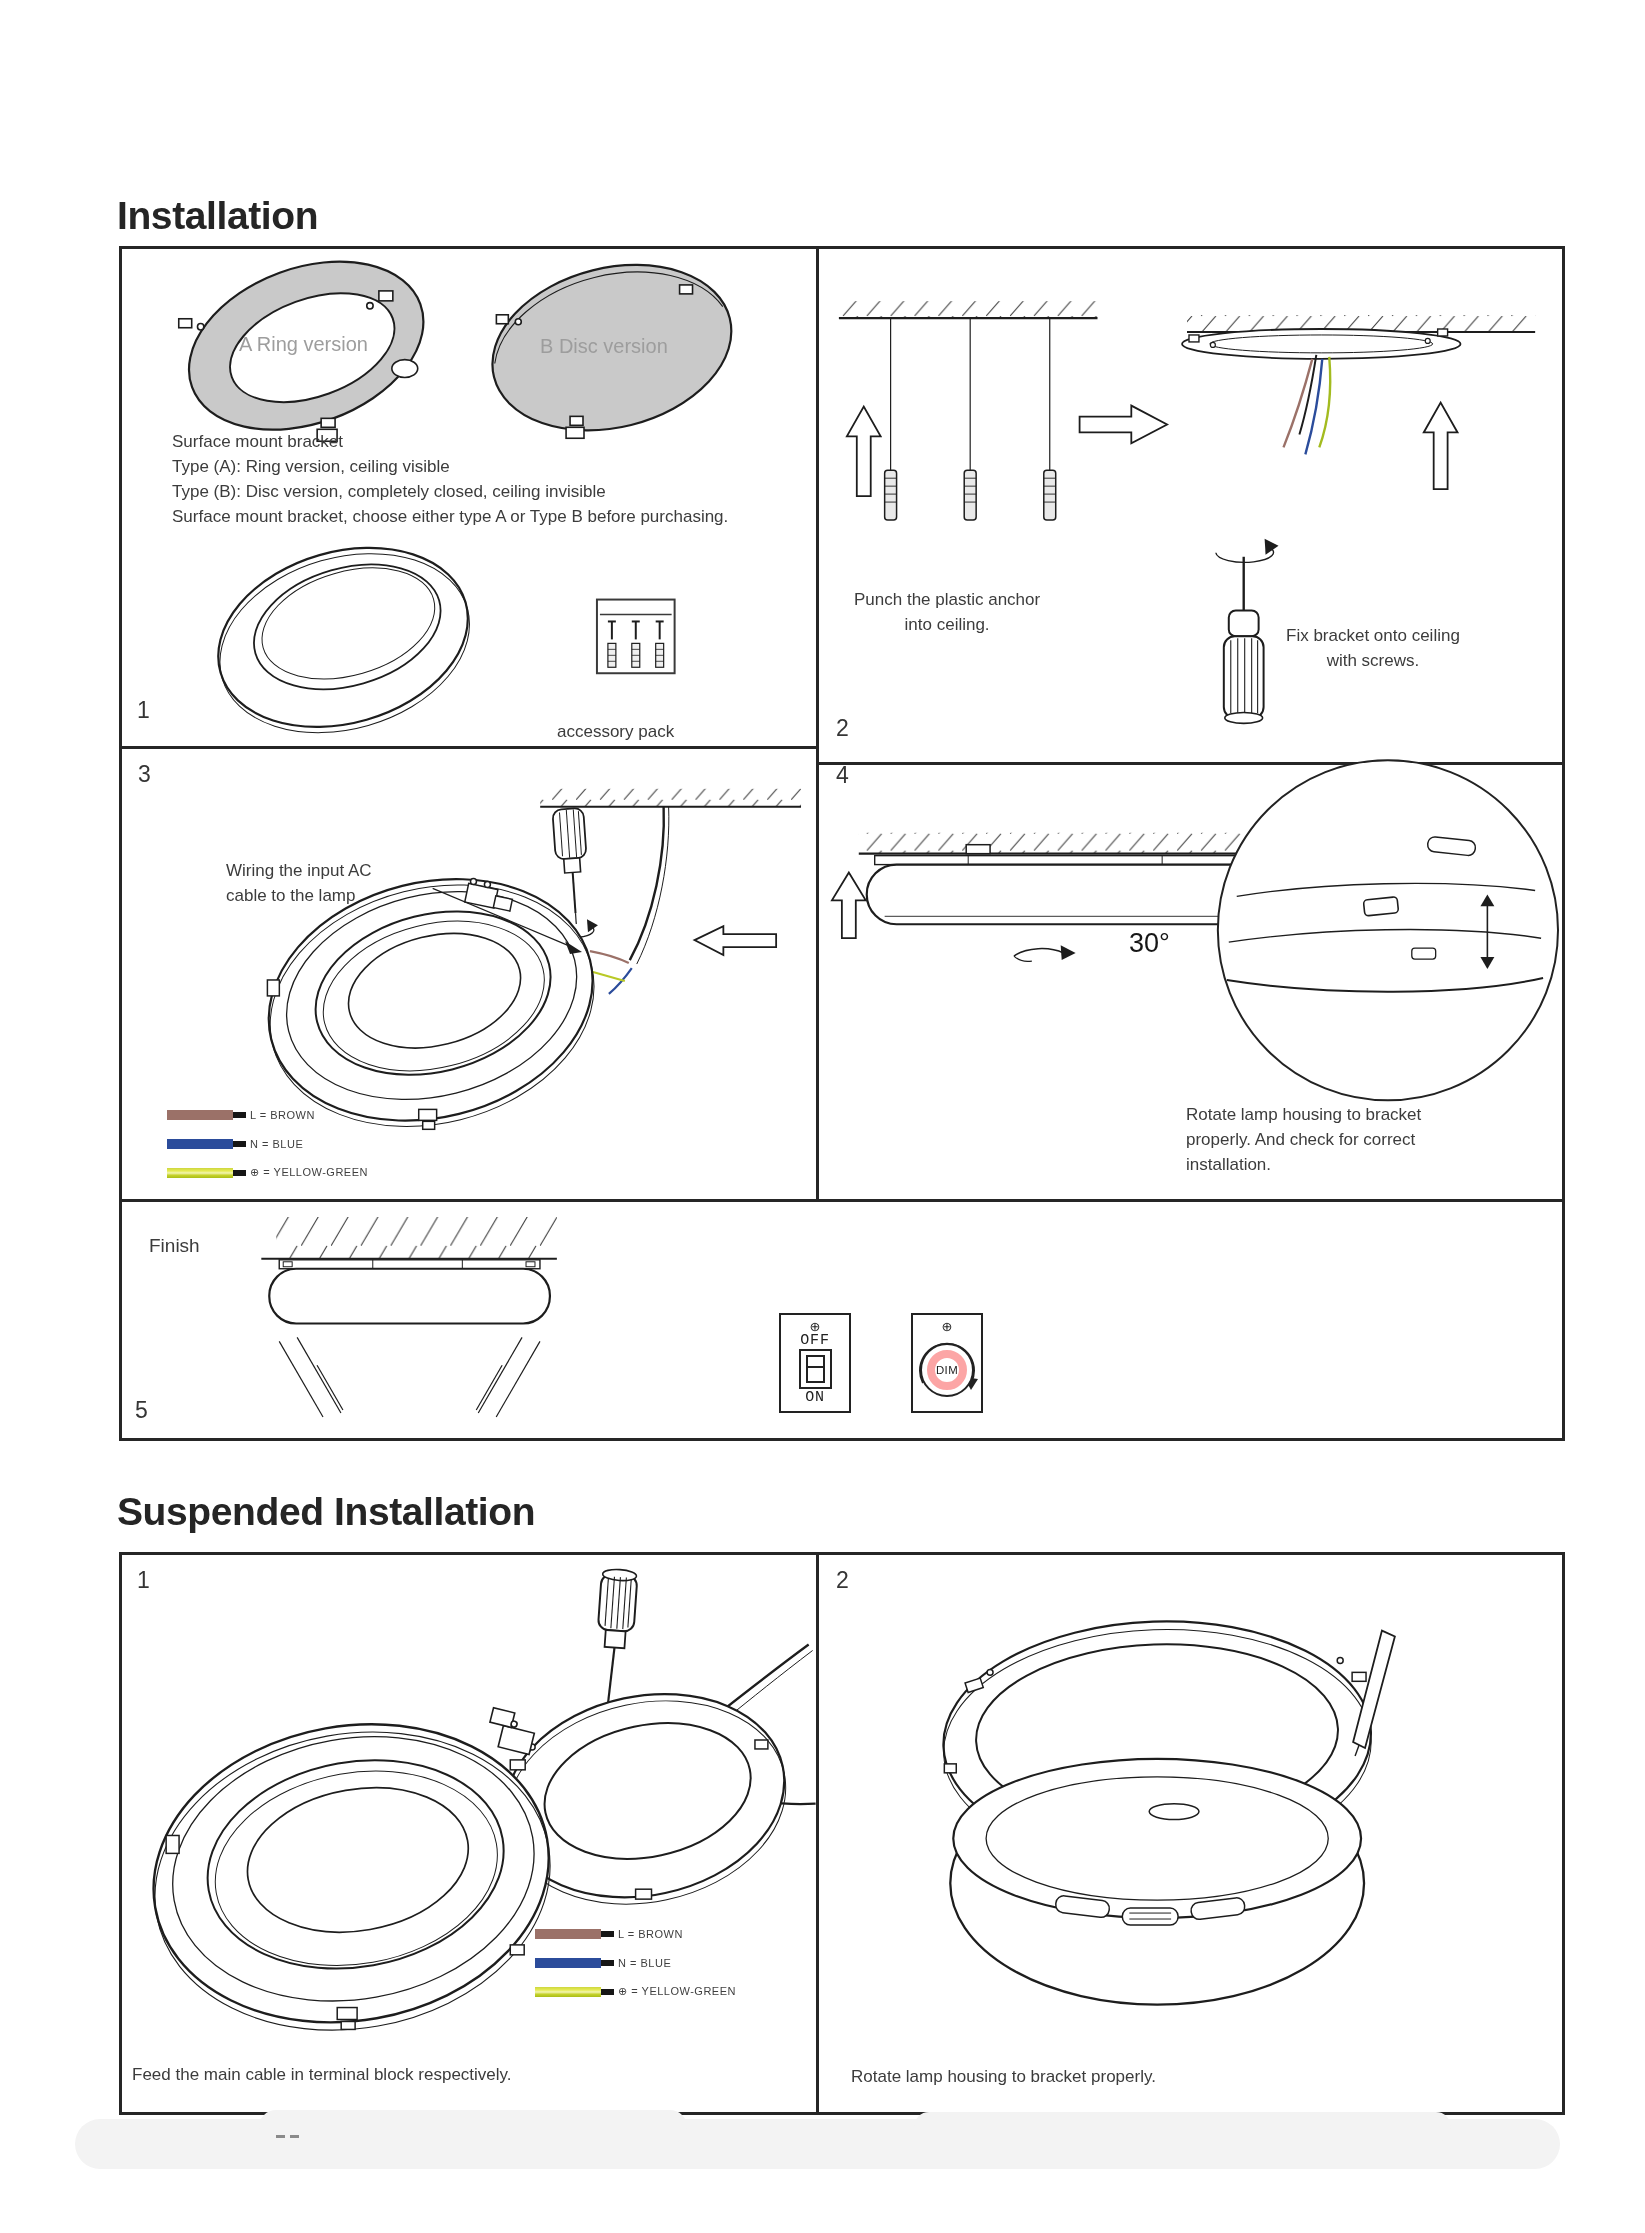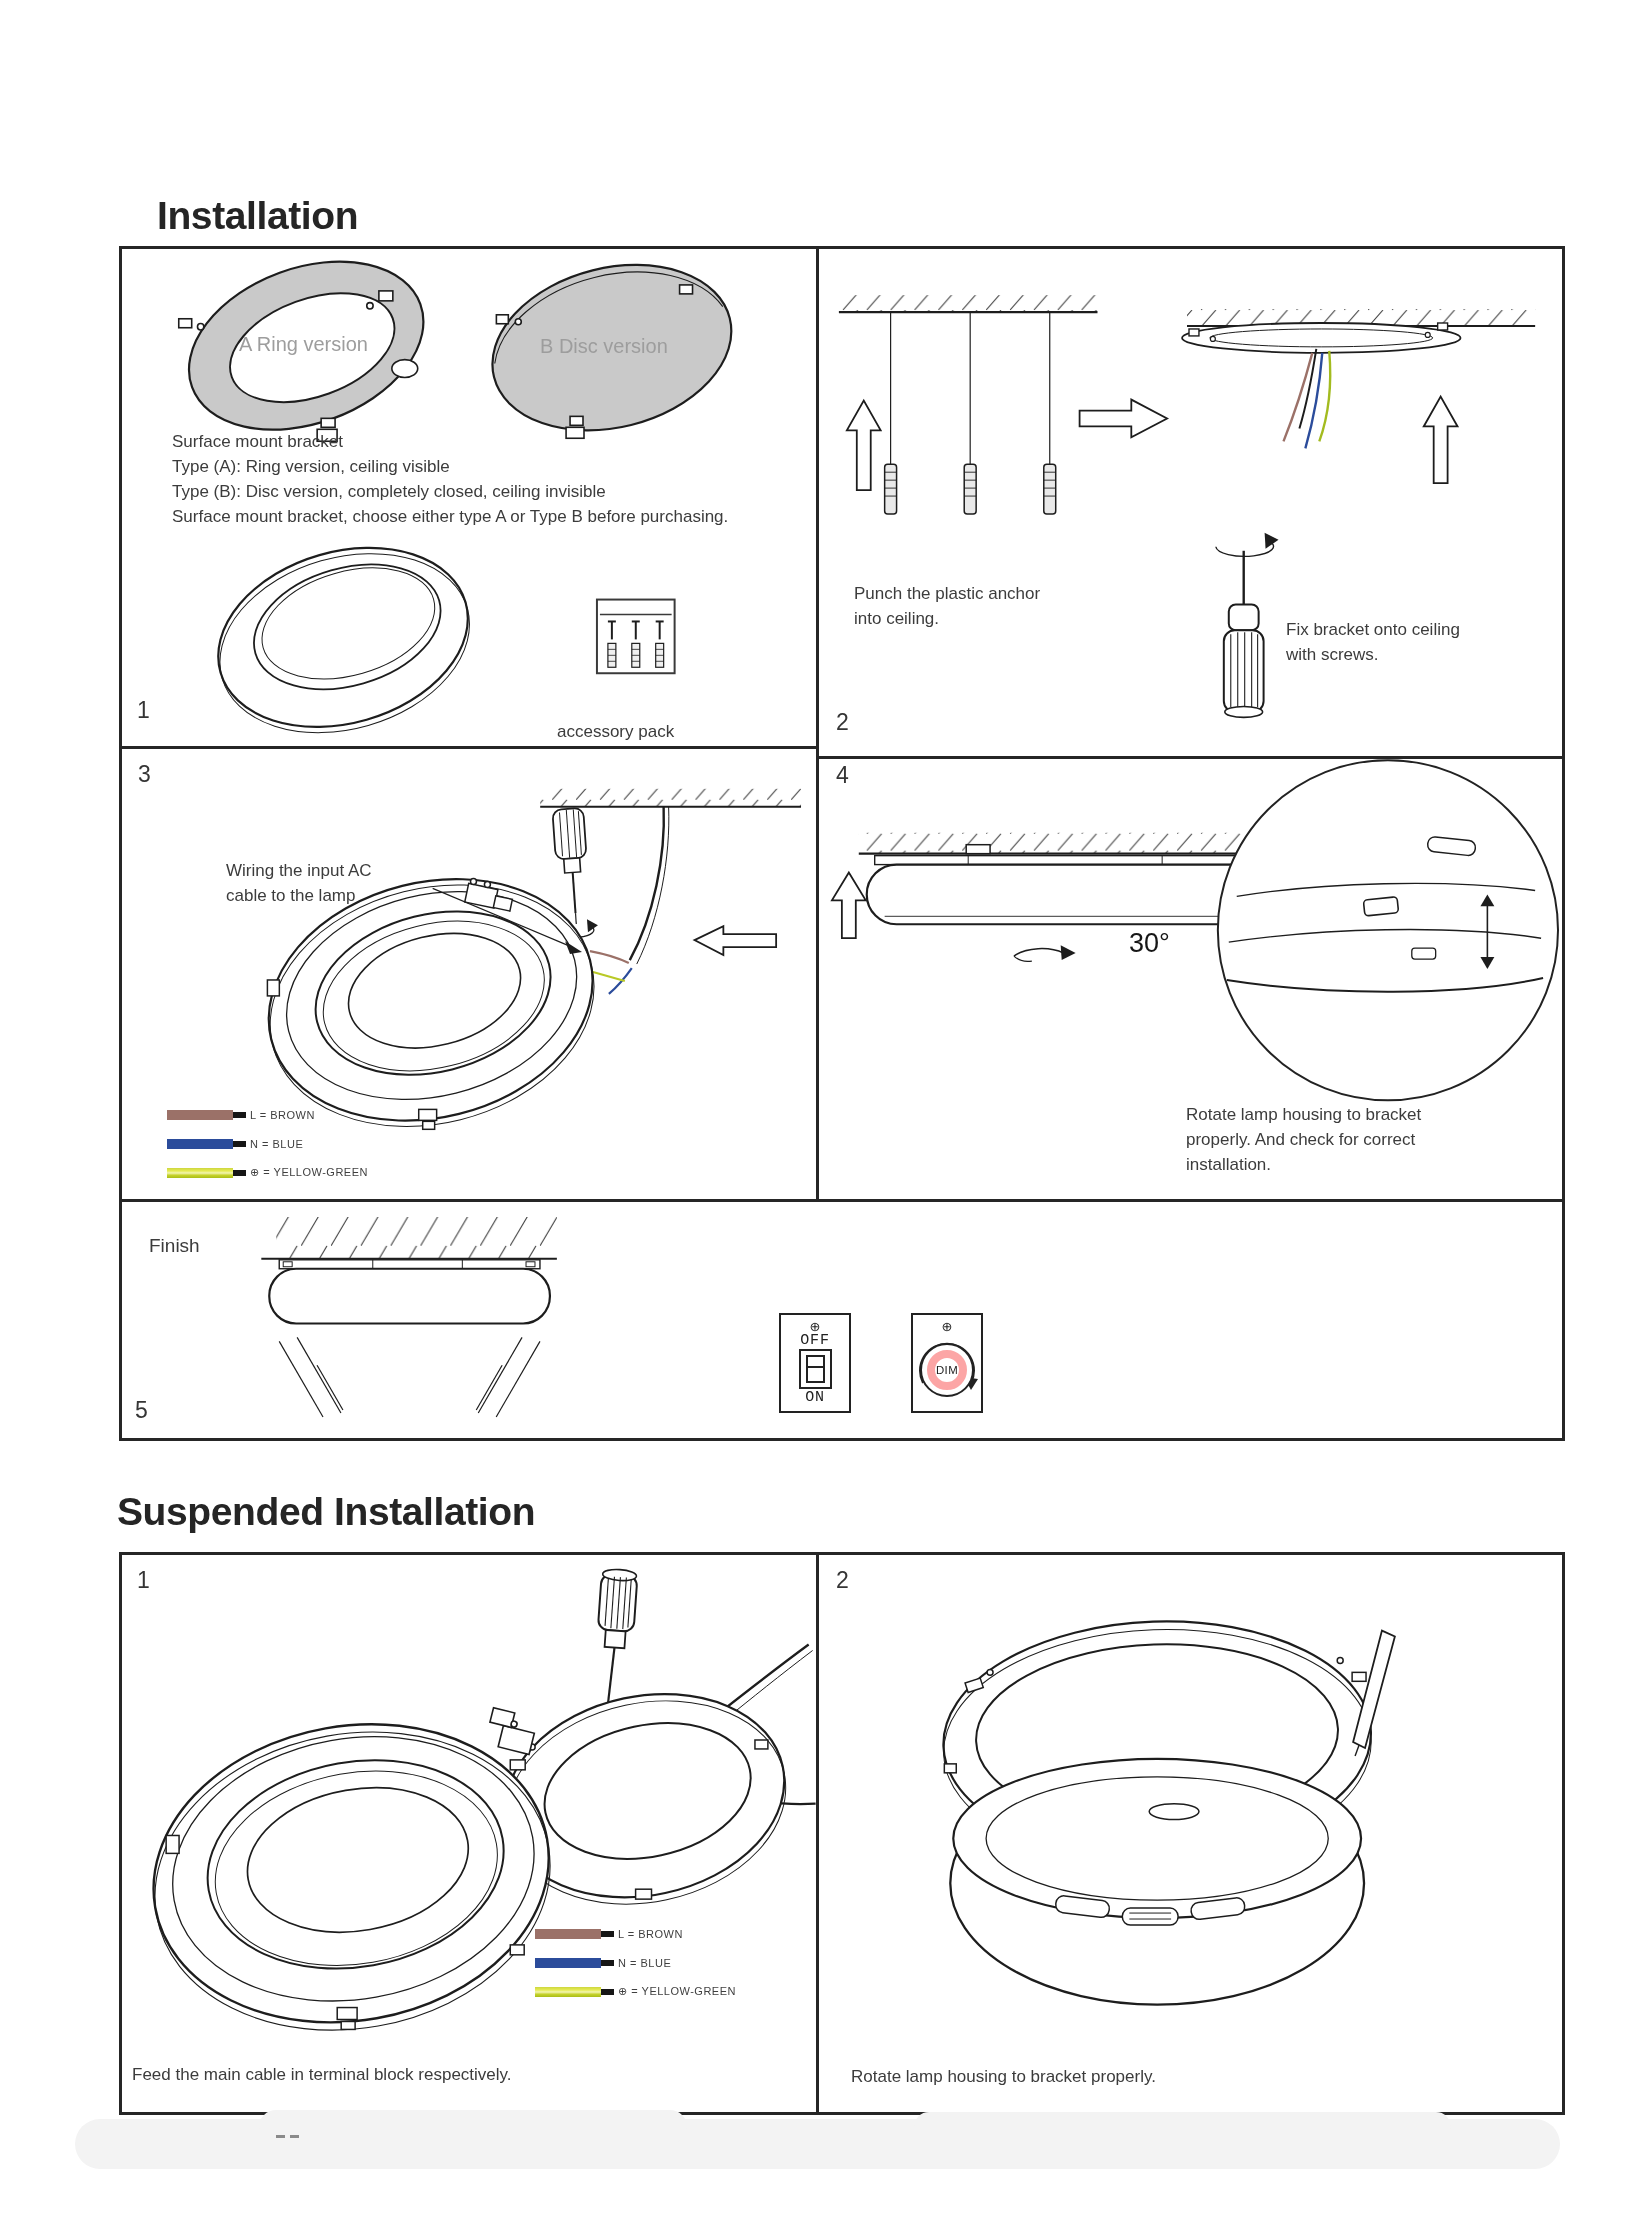--- a/index.html
+++ b/index.html
@@ -38,21 +38,21 @@
   .finish { position:absolute; font-size:19px; color:#3c3c3c; }
   
   .smudge { position:absolute; left:75px; top:2119px; width:1485px; height:50px; background:#f3f3f3; border-radius:26px; }
   .smudge::before { content:""; position:absolute; left:184px; top:-9px; width:428px; height:34px; background:#f3f3f3; border-radius:22px; }
   .smudge::after { content:""; position:absolute; right:109px; top:-7px; width:537px; height:30px; background:#f3f3f3; border-radius:20px; }
   .sm-dash { position:absolute; width:9px; height:3px; background:#8a8a8a; }
 </style>
 </head>
 <body>
 
-<div class="title" style="left:117px; top:195px;margin-left:40px;">Installation</div>
+<div class="title" style="left:117px; top:195px;">Installation</div>
 
 <div class="tbl" style="left:119px; top:246px; width:1446px; height:1195px;">
 
   <div class="cell bR bB" style="left:0;top:0;width:697px;height:500px;">
     <svg width="694" height="498" style="left:0;top:0;" viewBox="0 0 697 500">
       <g transform="rotate(-20 185 97)" stroke="#1d1d1d">
         <ellipse cx="185" cy="97" rx="122" ry="78" fill="#c9c9c9" stroke-width="2.2"></ellipse>
         <ellipse cx="190" cy="101" rx="86" ry="49" fill="#ffffff" stroke-width="2"></ellipse>
       </g>
       <g fill="#ffffff" stroke="#1d1d1d" stroke-width="1.6">
@@ -111,21 +111,21 @@
     <div class="cap" style="left:50px;top:180px;">
       <span>Surface mount bracket</span>
       <span>Type (A): Ring version, ceiling visible</span>
       <span>Type (B): Disc version, completely closed, ceiling invisible</span>
       <span>Surface mount bracket, choose either type A or Type B before purchasing.</span>
     </div>
     <div class="cap" style="left:435px;top:430px;margin-top:40px;">accessory pack</div>
     <div class="num" style="left:15px;top:448px;">1</div>
   </div>
 
-  <div class="cell bB" style="left:697px;top:10px;width:743px;height:500px;">
+  <div class="cell bB" style="left:697px;top:16px;width:743px;height:500px;text-align:center;">
     <svg width="740" height="498" style="left:0;top:0;" viewBox="0 0 744 500">
       <defs>
         <pattern id="hp2" width="24" height="17" patternUnits="userSpaceOnUse">
           <line x1="0" y1="17" x2="15" y2="0" stroke="#3c3c3c" stroke-width="1.1"></line>
         </pattern>
       </defs>
       <g>
         <rect x="20" y="36" width="260" height="17" fill="url(#hp2)"></rect>
         <line x1="20" y1="53" x2="280" y2="53" stroke="#1d1d1d" stroke-width="2.2"></line>
       </g>

